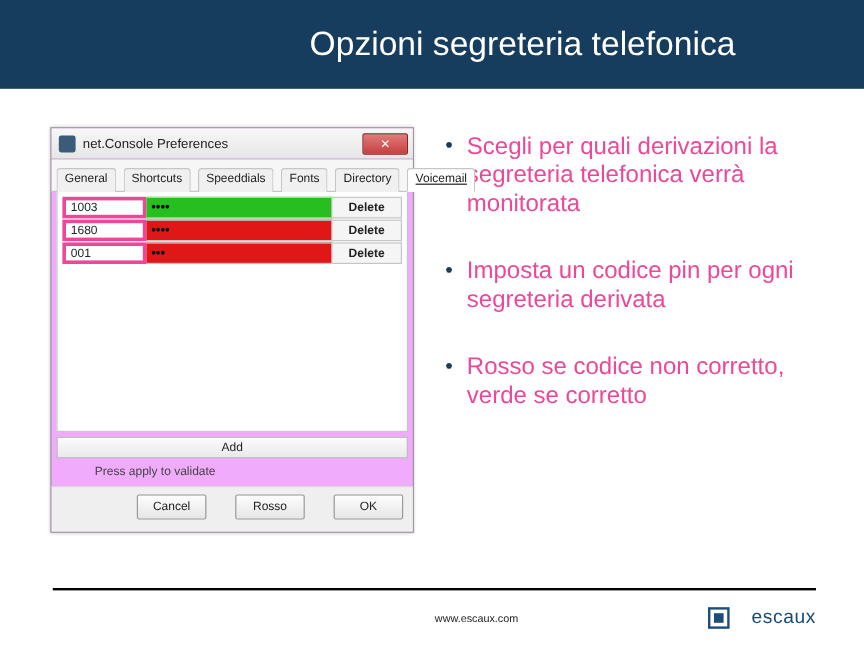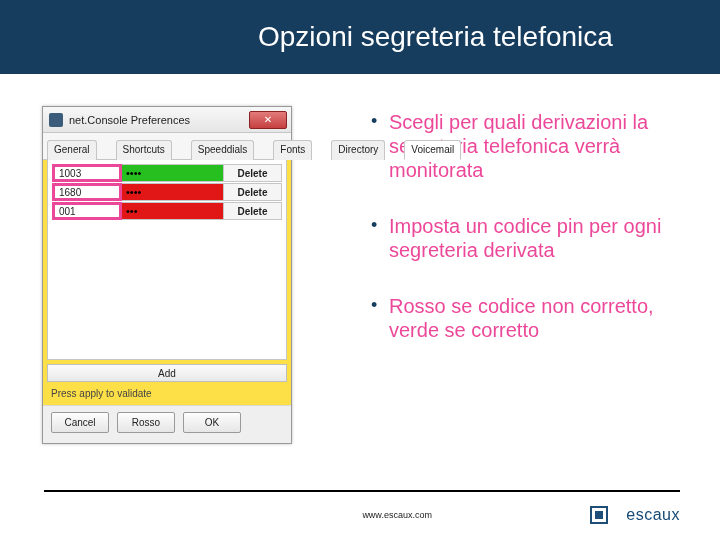--- a/index.html
+++ b/index.html
@@ -3,61 +3,61 @@
 <meta charset="utf-8">
 <style>
   * { box-sizing: border-box; margin: 0; padding: 0; }
   html, body { width: 720px; height: 540px; font-family: Verdana, Arial, sans-serif; background: #fff; }
   .slide { width: 720px; height: 540px; position: relative; }
   .title-band { width: 100%; height: 74px; background: #163c5e; display: flex; align-items: center; }
   .title-text { color: #fff; font-size: 28px; margin-left: 258px; font-family: Verdana, sans-serif; }
   .content { display: flex; padding: 32px 28px 0 42px; gap: 26px; }
   .dialog-wrap { width: 303px; }
   .dialog {
-    width: 250px; border: 1px solid #999; background: #fde047;
+    width: 303px; border: 1px solid #999; background: #f0abfc;
     box-shadow: 0 0 3px rgba(0,0,0,0.25);
     font-family: "Segoe UI", Tahoma, sans-serif; font-size: 11px; color: #222;
   }
   .dlg-titlebar {
     height: 26px; display: flex; align-items: center; padding: 0 4px 0 6px;
     background: linear-gradient(#f7f7f7,#e6e6e6); border-bottom: 1px solid #c6c6c6;
   }
   .dlg-icon { width: 14px; height: 14px; background: #3b5b7a; border-radius: 2px; display: inline-block; margin-right: 6px; }
   .dlg-title { flex: 1; font-size: 11px; color: #222; }
   .dlg-close {
     width: 38px; height: 18px; border: 1px solid #8a2222;
     background: linear-gradient(#e27b7b,#c64040); border-radius: 2px;
     display: flex; align-items: center; justify-content: center; color: #fff; font-size: 10px;
   }
   .tabs {
-    display: flex; gap: 19px; padding: 6px 4px 0 4px; background: #f6f6f6;
+    display: flex; gap: 6px; padding: 6px 4px 0 4px; background: #f6f6f6;
     border-bottom: 1px solid #c6c6c6; font-size: 10px;
   }
   .tab {
     padding: 3px 6px 4px; border: 1px solid #c6c6c6; border-bottom: none;
     background: #f0f0f0; border-radius: 3px 3px 0 0; position: relative; top: 1px;
     white-space: nowrap;
   }
-  .tab.active { background: #fff; font-weight: 400; border-bottom: 1px solid #fff; }
+  .tab.active { background: #fff; font-weight: 400; border-bottom: 1px solid #fff; text-decoration: underline; }
   .tabpanel { background: #fff; padding: 4px; border: 1px solid #c6c6c6; border-top: none; margin: 0 4px; min-height: 200px; }
   .row { display: flex; align-items: stretch; height: 18px; margin-bottom: 1px; }
   .cell-ext { flex: 0 0 70px; border: 3px solid #ec4899; display: flex; align-items: center; padding-left: 4px; font-size: 10px; background: #fff; }
   .cell-pin { flex: 1; border: 1px solid #c6c6c6; border-left: none; display: flex; align-items: center; padding-left: 4px; font-size: 11px; }
   .cell-del { flex: 0 0 58px; border: 1px solid #c6c6c6; border-left: none; display: flex; align-items: center; justify-content: center; font-size: 10px; background: #f5f5f5; font-weight: bold; }
   .green { background: #27be1f; color: #000; }
   .red { background: #e11717; color: #000; }
   .add-bar { margin: 4px 4px 0 4px; }
   .add-btn {
     width: 100%; height: 18px; border: 1px solid #bfbfbf;
     background: linear-gradient(#fbfbfb,#e9e9e9); font-size: 10px; display: flex;
     align-items: center; justify-content: center;
   }
-  .validate-note { font-size: 10px; padding: 6px 6px 6px 8px; color: #444; }
+  .validate-note { font-size: 10px; padding: 6px 6px 6px 8px; color: #444; margin-left: 28px; }
   .dlg-buttons {
-    display: flex; gap: 8px; padding: 6px 8px 10px;
+    display: flex; justify-content: flex-end; gap: 24px; padding: 6px 8px 10px;
     border-top: 1px solid #d8d8d8; background: #efefef;
   }
   .win-btn {
     min-width: 58px; height: 21px; border: 1px solid #9a9a9a;
     background: linear-gradient(#fdfdfd,#e6e6e6); font-size: 10px; border-radius: 2px;
     display: flex; align-items: center; justify-content: center;
   }
   .bullets { flex: 1; padding-top: 4px; }
   .bullets ul { list-style: none; }
   .bullets li { display: flex; margin-bottom: 32px; }

